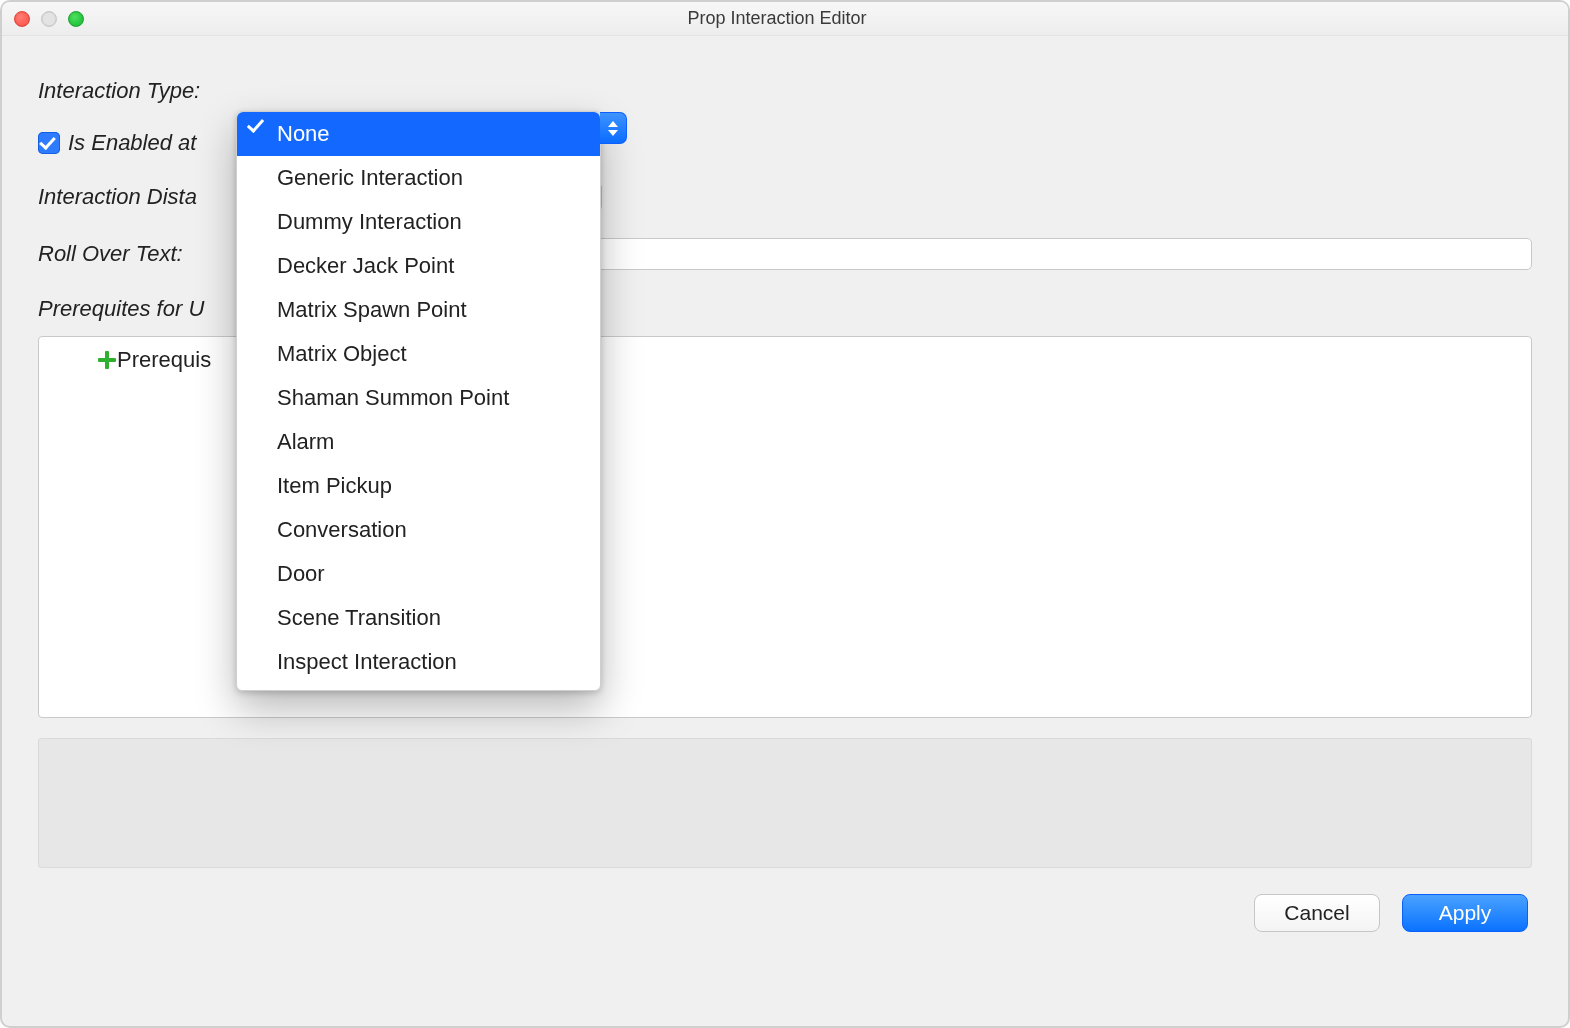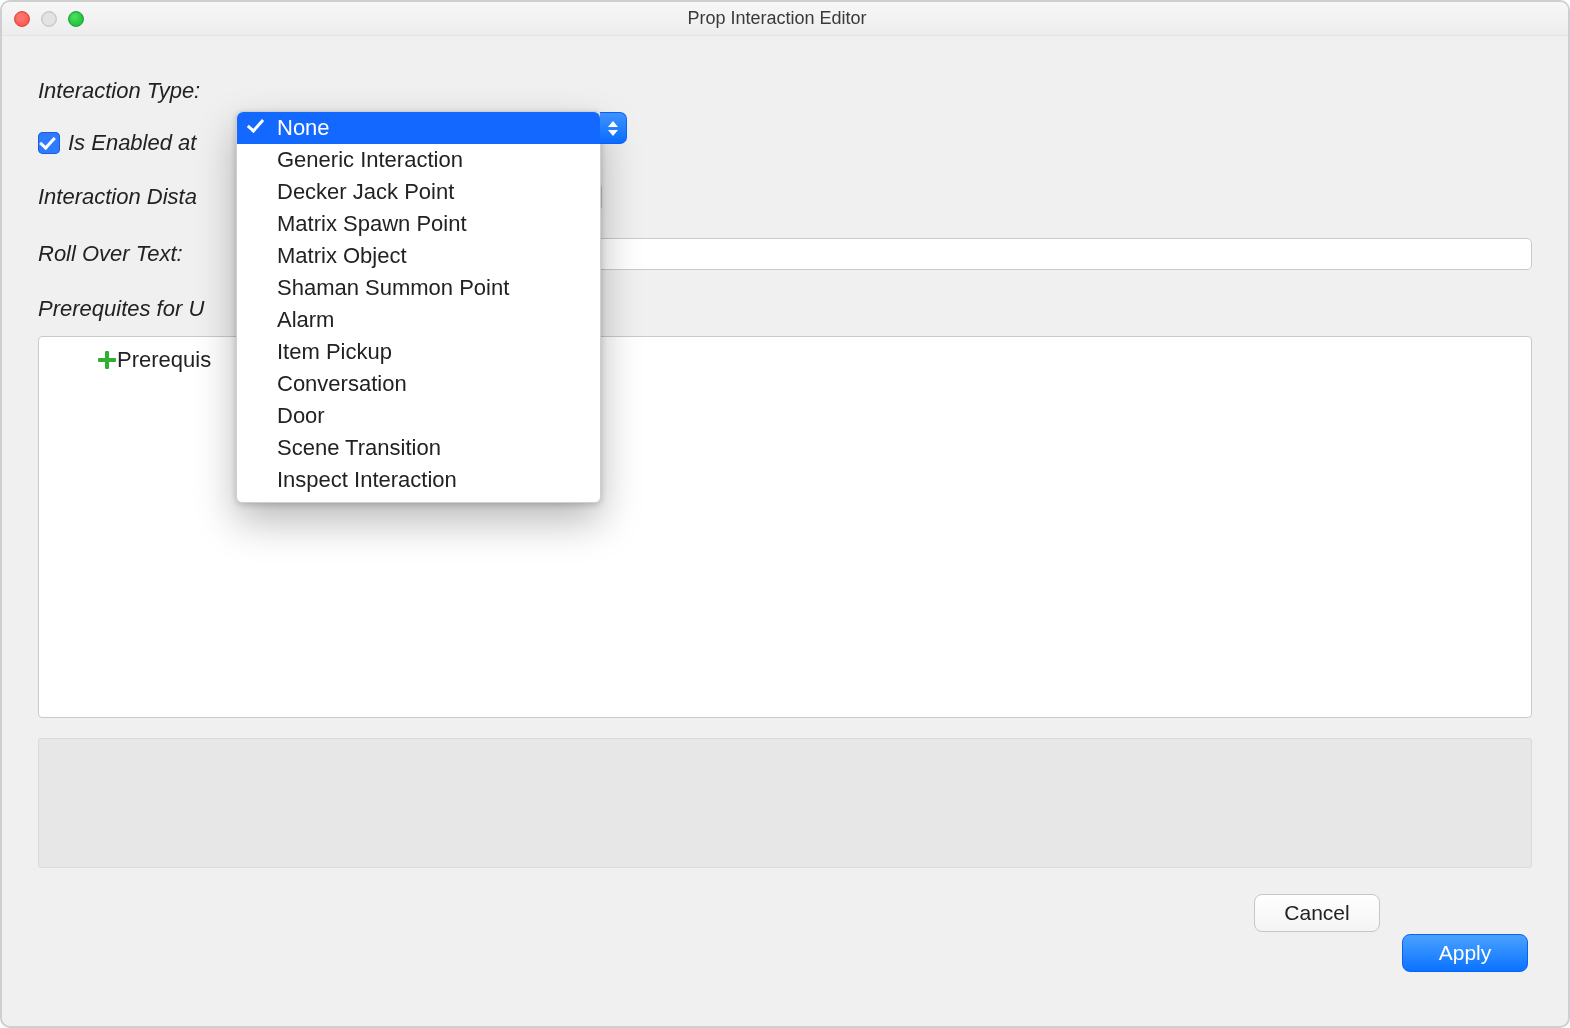--- a/index.html
+++ b/index.html
@@ -121,40 +121,39 @@
     min-width:126px; height:38px; border-radius:8px;
     font-size:21px; display:flex; align-items:center; justify-content:center;
     border:1px solid #c6c6c6;
     background:linear-gradient(#ffffff,#f4f4f4);
     color:#222;
   }
   .btn.primary{
     border:1px solid #0a60ff;
     background:linear-gradient(#4aa2ff,#0a72ff);
     color:#fff;
-    margin-top:40px;
   }
 
   
   .dropdown{
     position:absolute;
     left:234px; top:75px;
     width:365px;
     background:#fff;
     border:1px solid #cfcfcf;
     border-radius:6px;
     box-shadow:0 18px 40px rgba(0,0,0,.28), 0 2px 6px rgba(0,0,0,.18);
     font-size:22px;
     padding-bottom:6px;
     z-index:50;
   }
   .dd-item{
     display:flex; align-items:center;
     padding:2px 16px 2px 40px;
-    height:32px;
+    height:44px;
     position:relative;
     color:#222;
   }
   .dd-item.selected{
     background:#1369ff; color:#fff;
     border-top-left-radius:6px; border-top-right-radius:6px;
   }
   .dd-check{
     position:absolute; left:12px; top:4px;
     width:14px; height:14px;
@@ -250,20 +249,23 @@
       </div>
       <div id="dd-list">
           <div class="dd-item selected">
             <span class="dd-check"></span>
             <span>None</span>
           </div>
           <div class="dd-item">
             <span>Generic Interaction</span>
           </div>
           <div class="dd-item">
+            <span>Dummy Interaction</span>
+          </div>
+          <div class="dd-item">
             <span>Decker Jack Point</span>
           </div>
           <div class="dd-item">
             <span>Matrix Spawn Point</span>
           </div>
           <div class="dd-item">
             <span>Matrix Object</span>
           </div>
           <div class="dd-item">
             <span>Shaman Summon Point</span>

